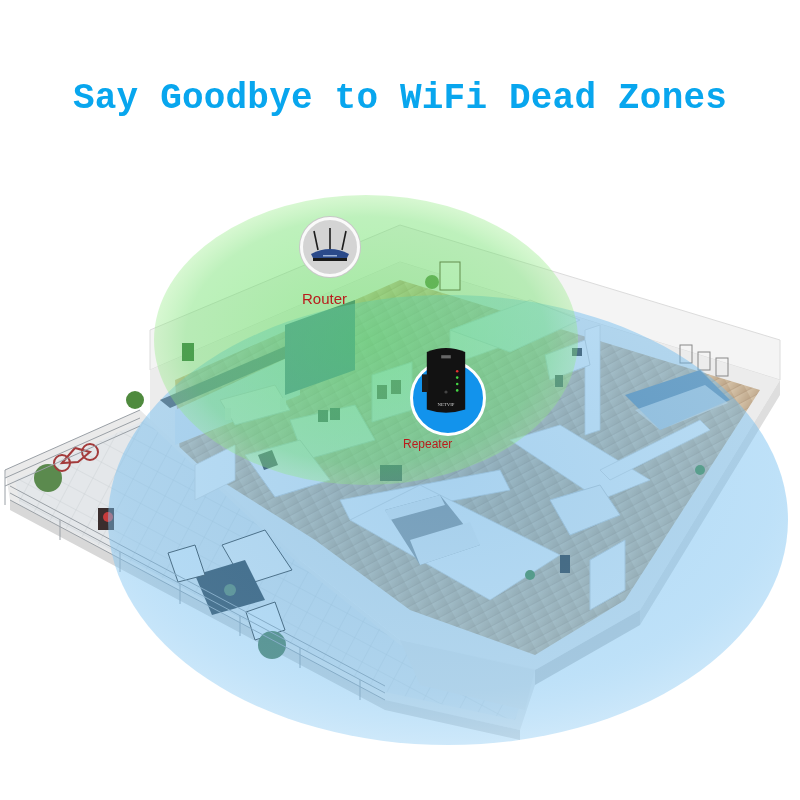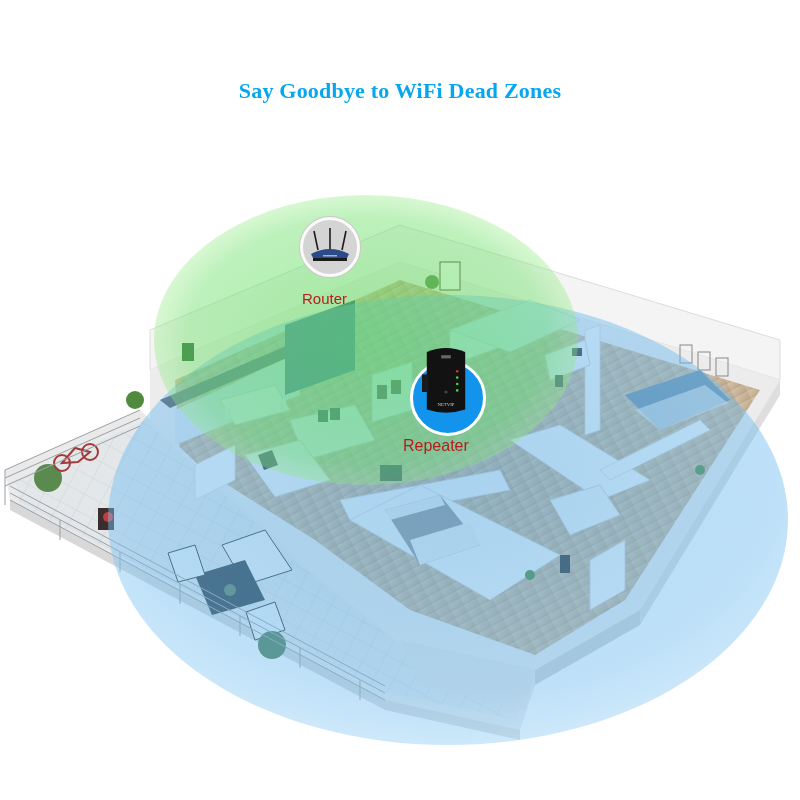--- a/index.html
+++ b/index.html
@@ -1,27 +1,27 @@
 <!DOCTYPE html>
 <html><head>
   <meta charset="utf-8">
   <style>
     html, body { margin: 0; padding: 0; background: #ffffff; }
     body { width: 800px; height: 800px; position: relative; overflow: hidden; font-family: "Liberation Sans", sans-serif; }
     .title {
       position: absolute; left: 0; top: 78px; width: 800px; text-align: center;
-      font-family: Liberation Serif, serif; font-weight: bold; font-size: 22px;
+      font-family: Liberation Mono, monospace; font-weight: bold; font-size: 36px;
       color: #08a6ee; letter-spacing: 0.2px;
     }
     .scene { position: absolute; left: 0; top: 0; width: 800px; height: 800px; }
     .label {
       position: absolute; font-family: "Liberation Sans", sans-serif; font-size: 15px; color: #b91c1c;
     }
     .label-router { left: 302px; top: 290px; }
-    .label-repeater { left: 403px; top: 437px; font-size: 16px; }
+    .label-repeater { left: 403px; top: 437px; font-size: 12px; }
     .badge { position: absolute; border-radius: 50%; }
     .badge-router { left: 300px; top: 217px; width: 54px; height: 54px; background: #d4d4d4; border: 3px solid #fafafa; box-shadow: 0 0 0 1px #c8c8c8; }
     .badge-repeater { left: 410px; top: 360px; width: 70px; height: 70px; background: #1293ec; border: 3px solid #ffffff; }
   </style>
 </head>
 <body>
 
 <div class="title">Say Goodbye to WiFi Dead Zones</div>
 
 <svg class="scene" viewBox="0 0 800 800" xmlns="http://www.w3.org/2000/svg">

